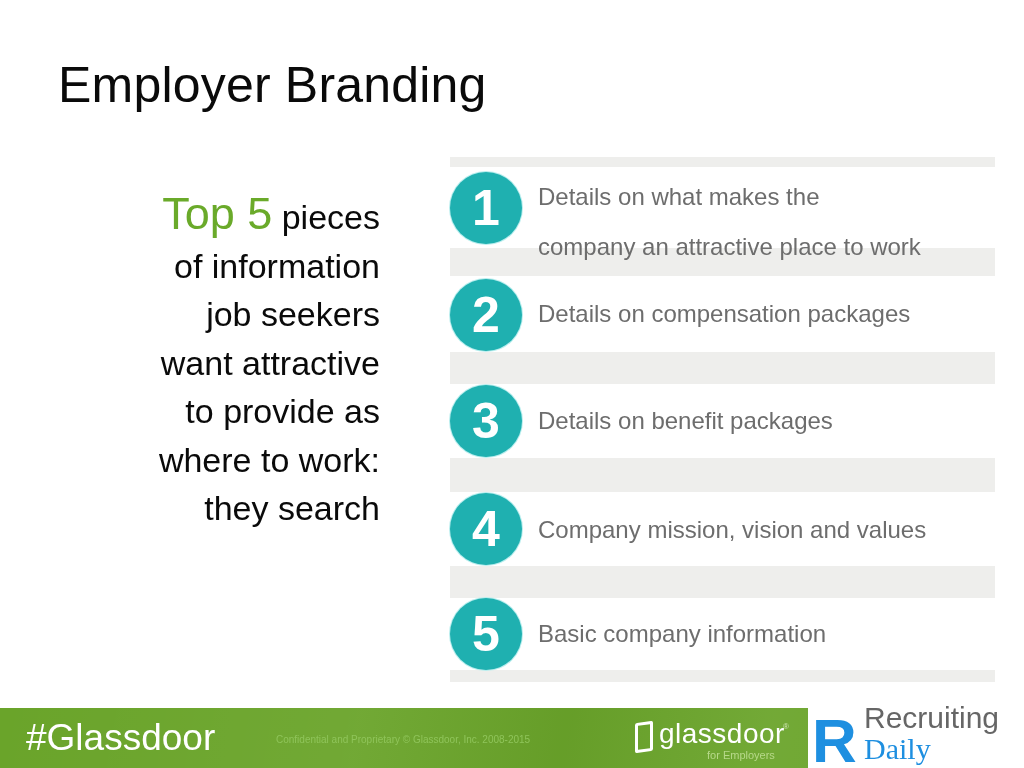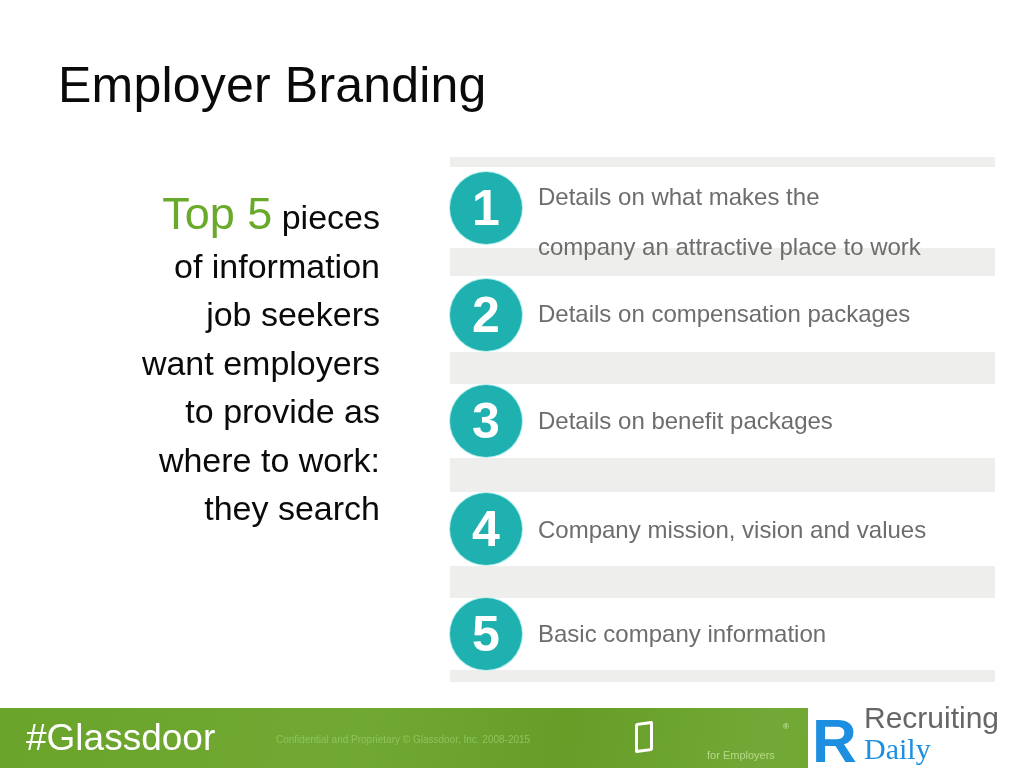--- a/index.html
+++ b/index.html
@@ -35,21 +35,21 @@
 </style>
 </head>
 <body>
 
 <h1 class="title">Employer Branding</h1>
 
 <div class="intro">
   <div><span class="accent">Top 5</span><span> pieces</span></div>
   <div>of information</div>
   <div>job seekers</div>
-  <div>want employers</div>
+  <div>want attractive</div>
   <div>to provide as</div>
   <div>where to work:</div>
   <div>they search</div>
 </div>
 
 <div class="panel">
   <div class="row" style="top:10px;height:81px;">
     <div class="badge" style="top:5px;">1</div>
     <div class="row-text" style="top:14px;">Details on what makes the</div>
     <div class="row-text" style="top:46px;margin-top:18px;">company an attractive place to work</div>
@@ -71,20 +71,21 @@
     <div class="row-text" style="top:20px;">Basic company information</div>
   </div>
 </div>
 
 <div class="footer">
   <div class="hashtag">#Glassdoor</div>
   <div class="confidential">Confidential and Proprietary © Glassdoor, Inc. 2008-2015</div>
 
   <div class="gd-logo">
     <div class="gd-door"></div>
+    <div class="gd-word">glassdoor</div>
     <div class="gd-reg">®</div>
     <div class="gd-sub">for Employers</div>
   </div>
 
   <div class="rd-box">
     <div class="rd-r">
       <div class="rd-r-glyph">R</div>
     </div>
     <div class="rd-recruiting">Recruiting</div>
     <div class="rd-daily">Daily</div>

